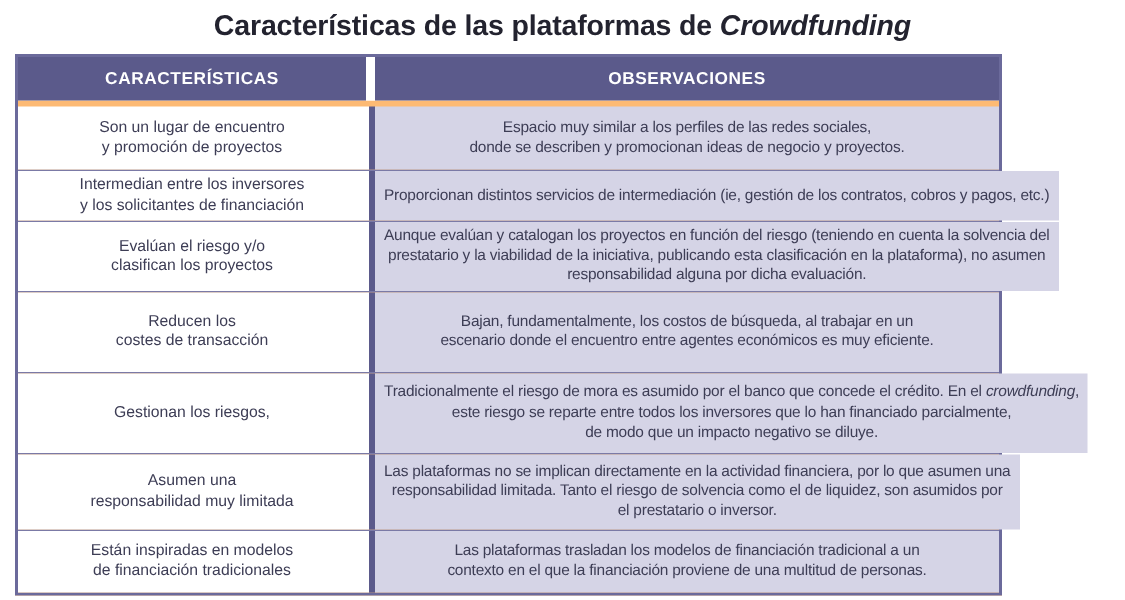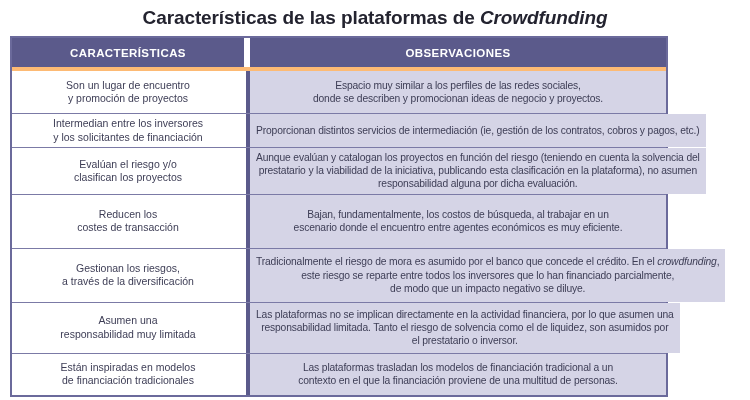--- a/index.html
+++ b/index.html
@@ -139,21 +139,20 @@
     <div class="col-divider"></div>
     <div class="cell cell-obs">
           <div class="line"><span>Bajan, fundamentalmente, los costos de búsqueda, al trabajar en un</span></div>
           <div class="line"><span>escenario donde el encuentro entre agentes económicos es muy eficiente.</span></div>
         </div>
   </div>
 
   <div class="body-row">
     <div class="cell cell-char">
           <div class="line">Gestionan los riesgos,</div>
-          <div class="line">a través de la diversificación</div>
         </div>
     <div class="col-divider"></div>
     <div class="cell cell-obs">
           <div class="line"><span>Tradicionalmente el riesgo de mora es asumido por el banco que concede el crédito. En el </span><i>crowdfunding</i><span>,</span></div>
           <div class="line"><span>este riesgo se reparte entre todos los inversores que lo han financiado parcialmente,</span></div>
           <div class="line"><span>de modo que un impacto negativo se diluye.</span></div>
         </div>
   </div>
 
   <div class="body-row">

